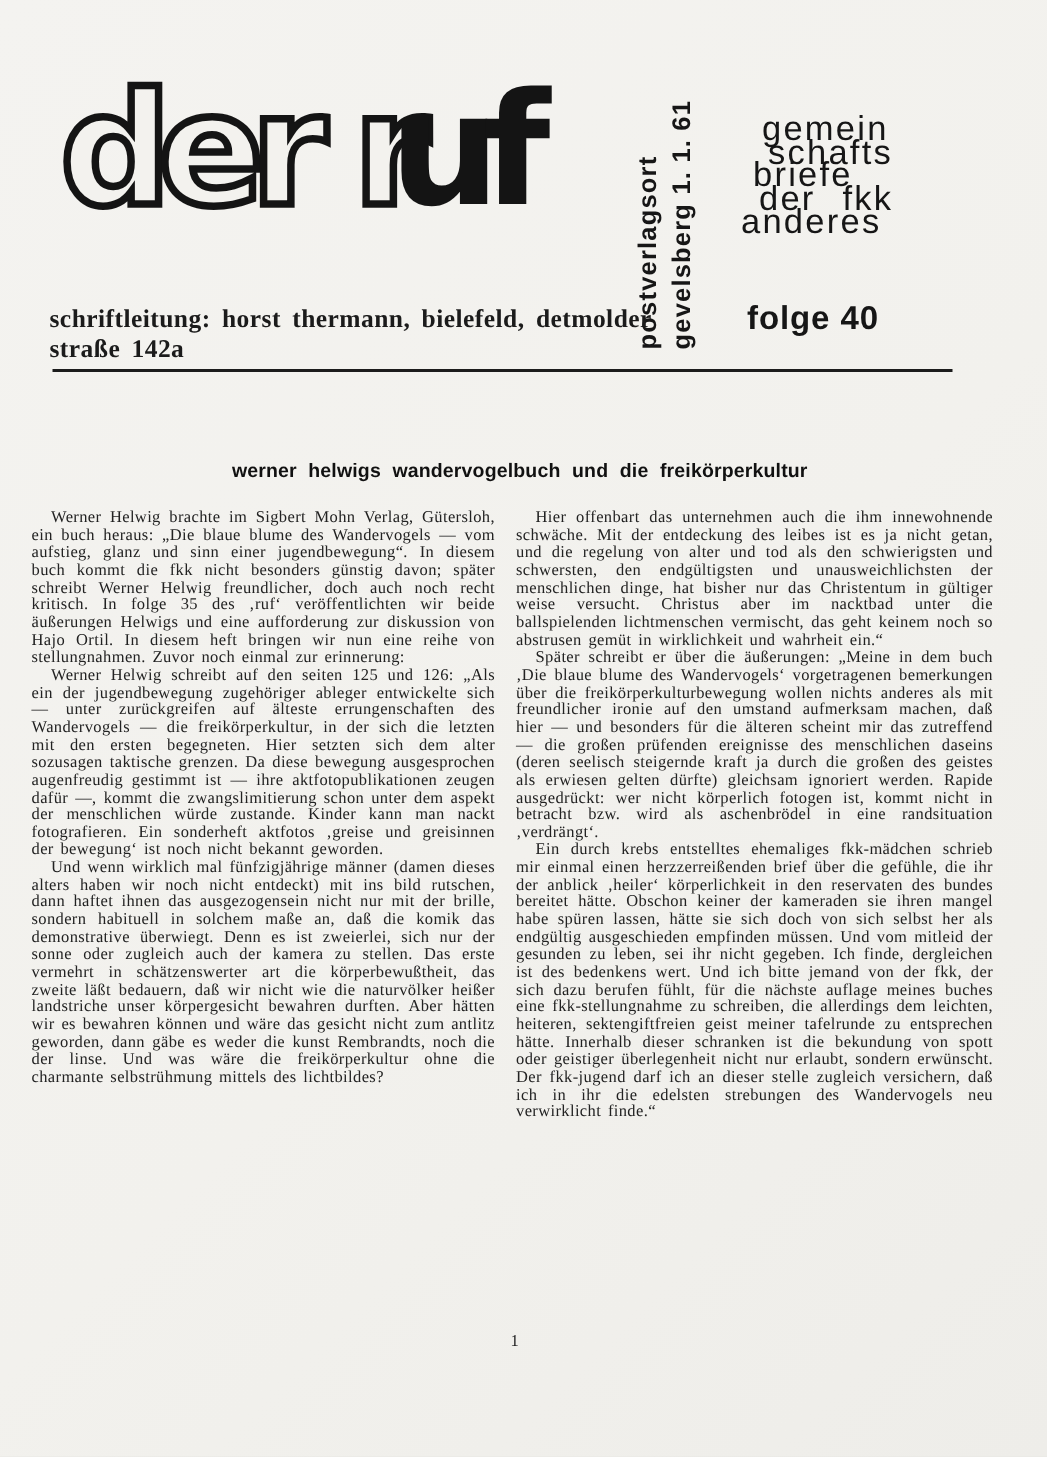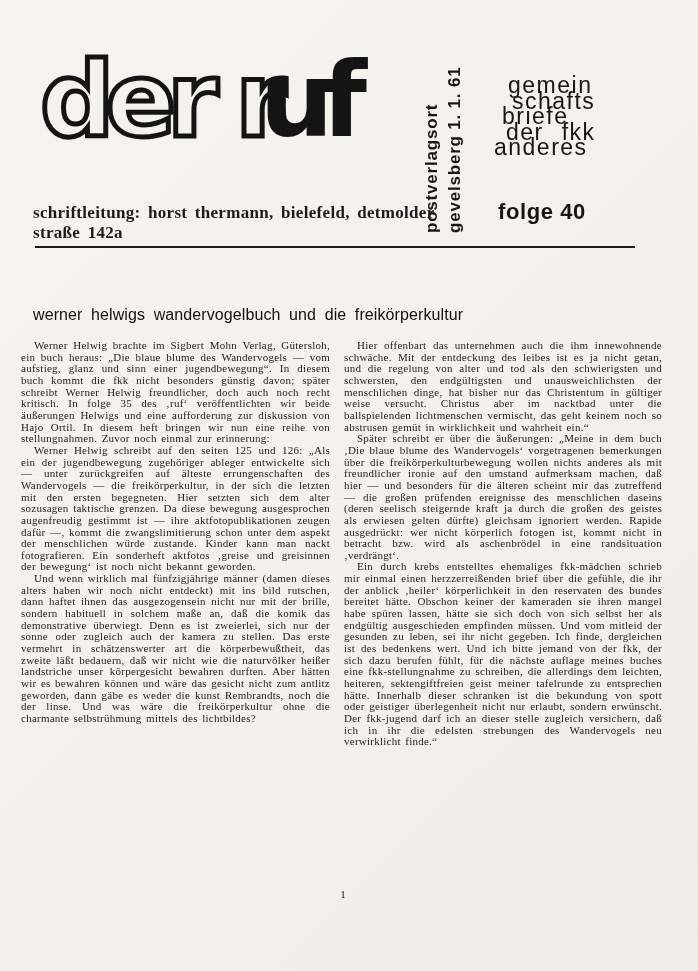--- a/index.html
+++ b/index.html
@@ -65,23 +65,23 @@
   }
 
   .rule{
     position:absolute;left:35px;top:246px;width:600px;height:2px;
     background:#1c1c1c;
   }
 
   
   .article-title{
     position:absolute;left:33px;top:306px;width:627px;
-    text-align:left;
-    font-family:"Liberation Sans",sans-serif;font-weight:normal;
-    font-size:16px;letter-spacing:0.1px;word-spacing:4px;color:#111;
+    text-align:center;
+    font-family:"Liberation Sans",sans-serif;font-weight:bold;
+    font-size:13px;letter-spacing:0.1px;word-spacing:4px;color:#111;
   }
 
   .col{
     position:absolute;top:340px;
     font-size:11px;line-height:11.65px;
     letter-spacing:0.25px;word-spacing:1.5px;
     text-align:justify;color:#222;
   }
   .col p{margin:0;text-indent:13px;}
   .col-left{left:21px;width:309px;}

